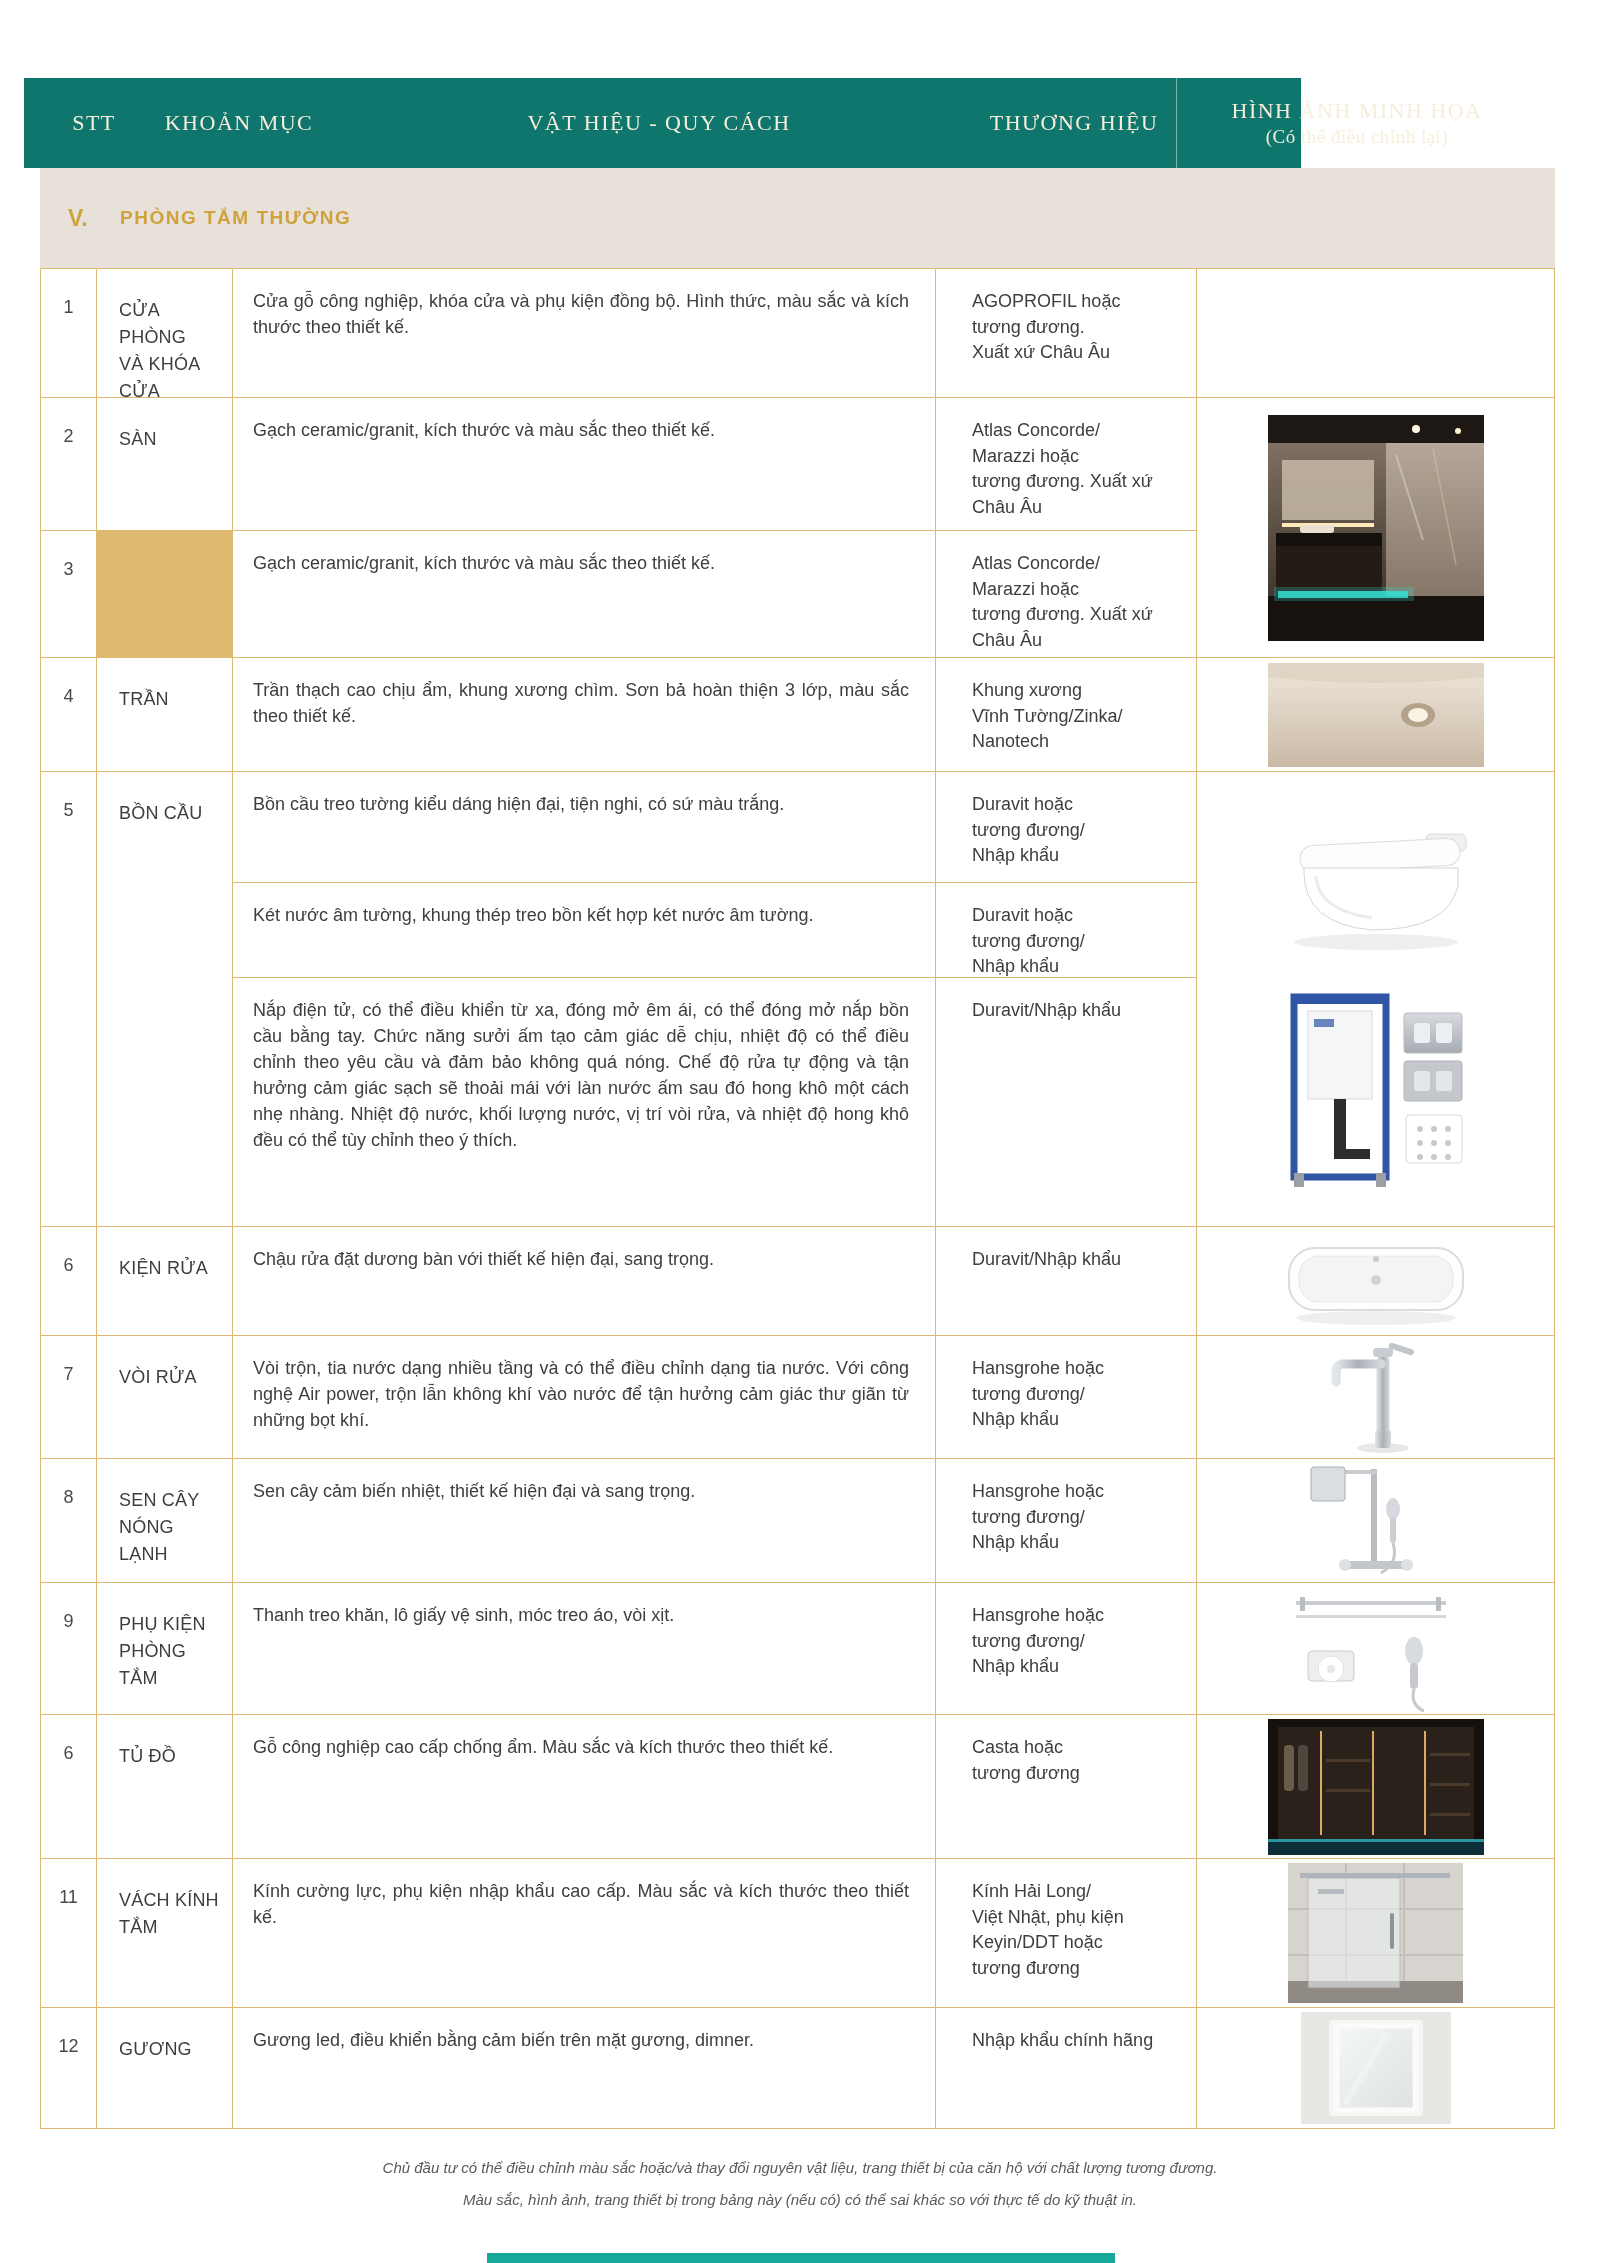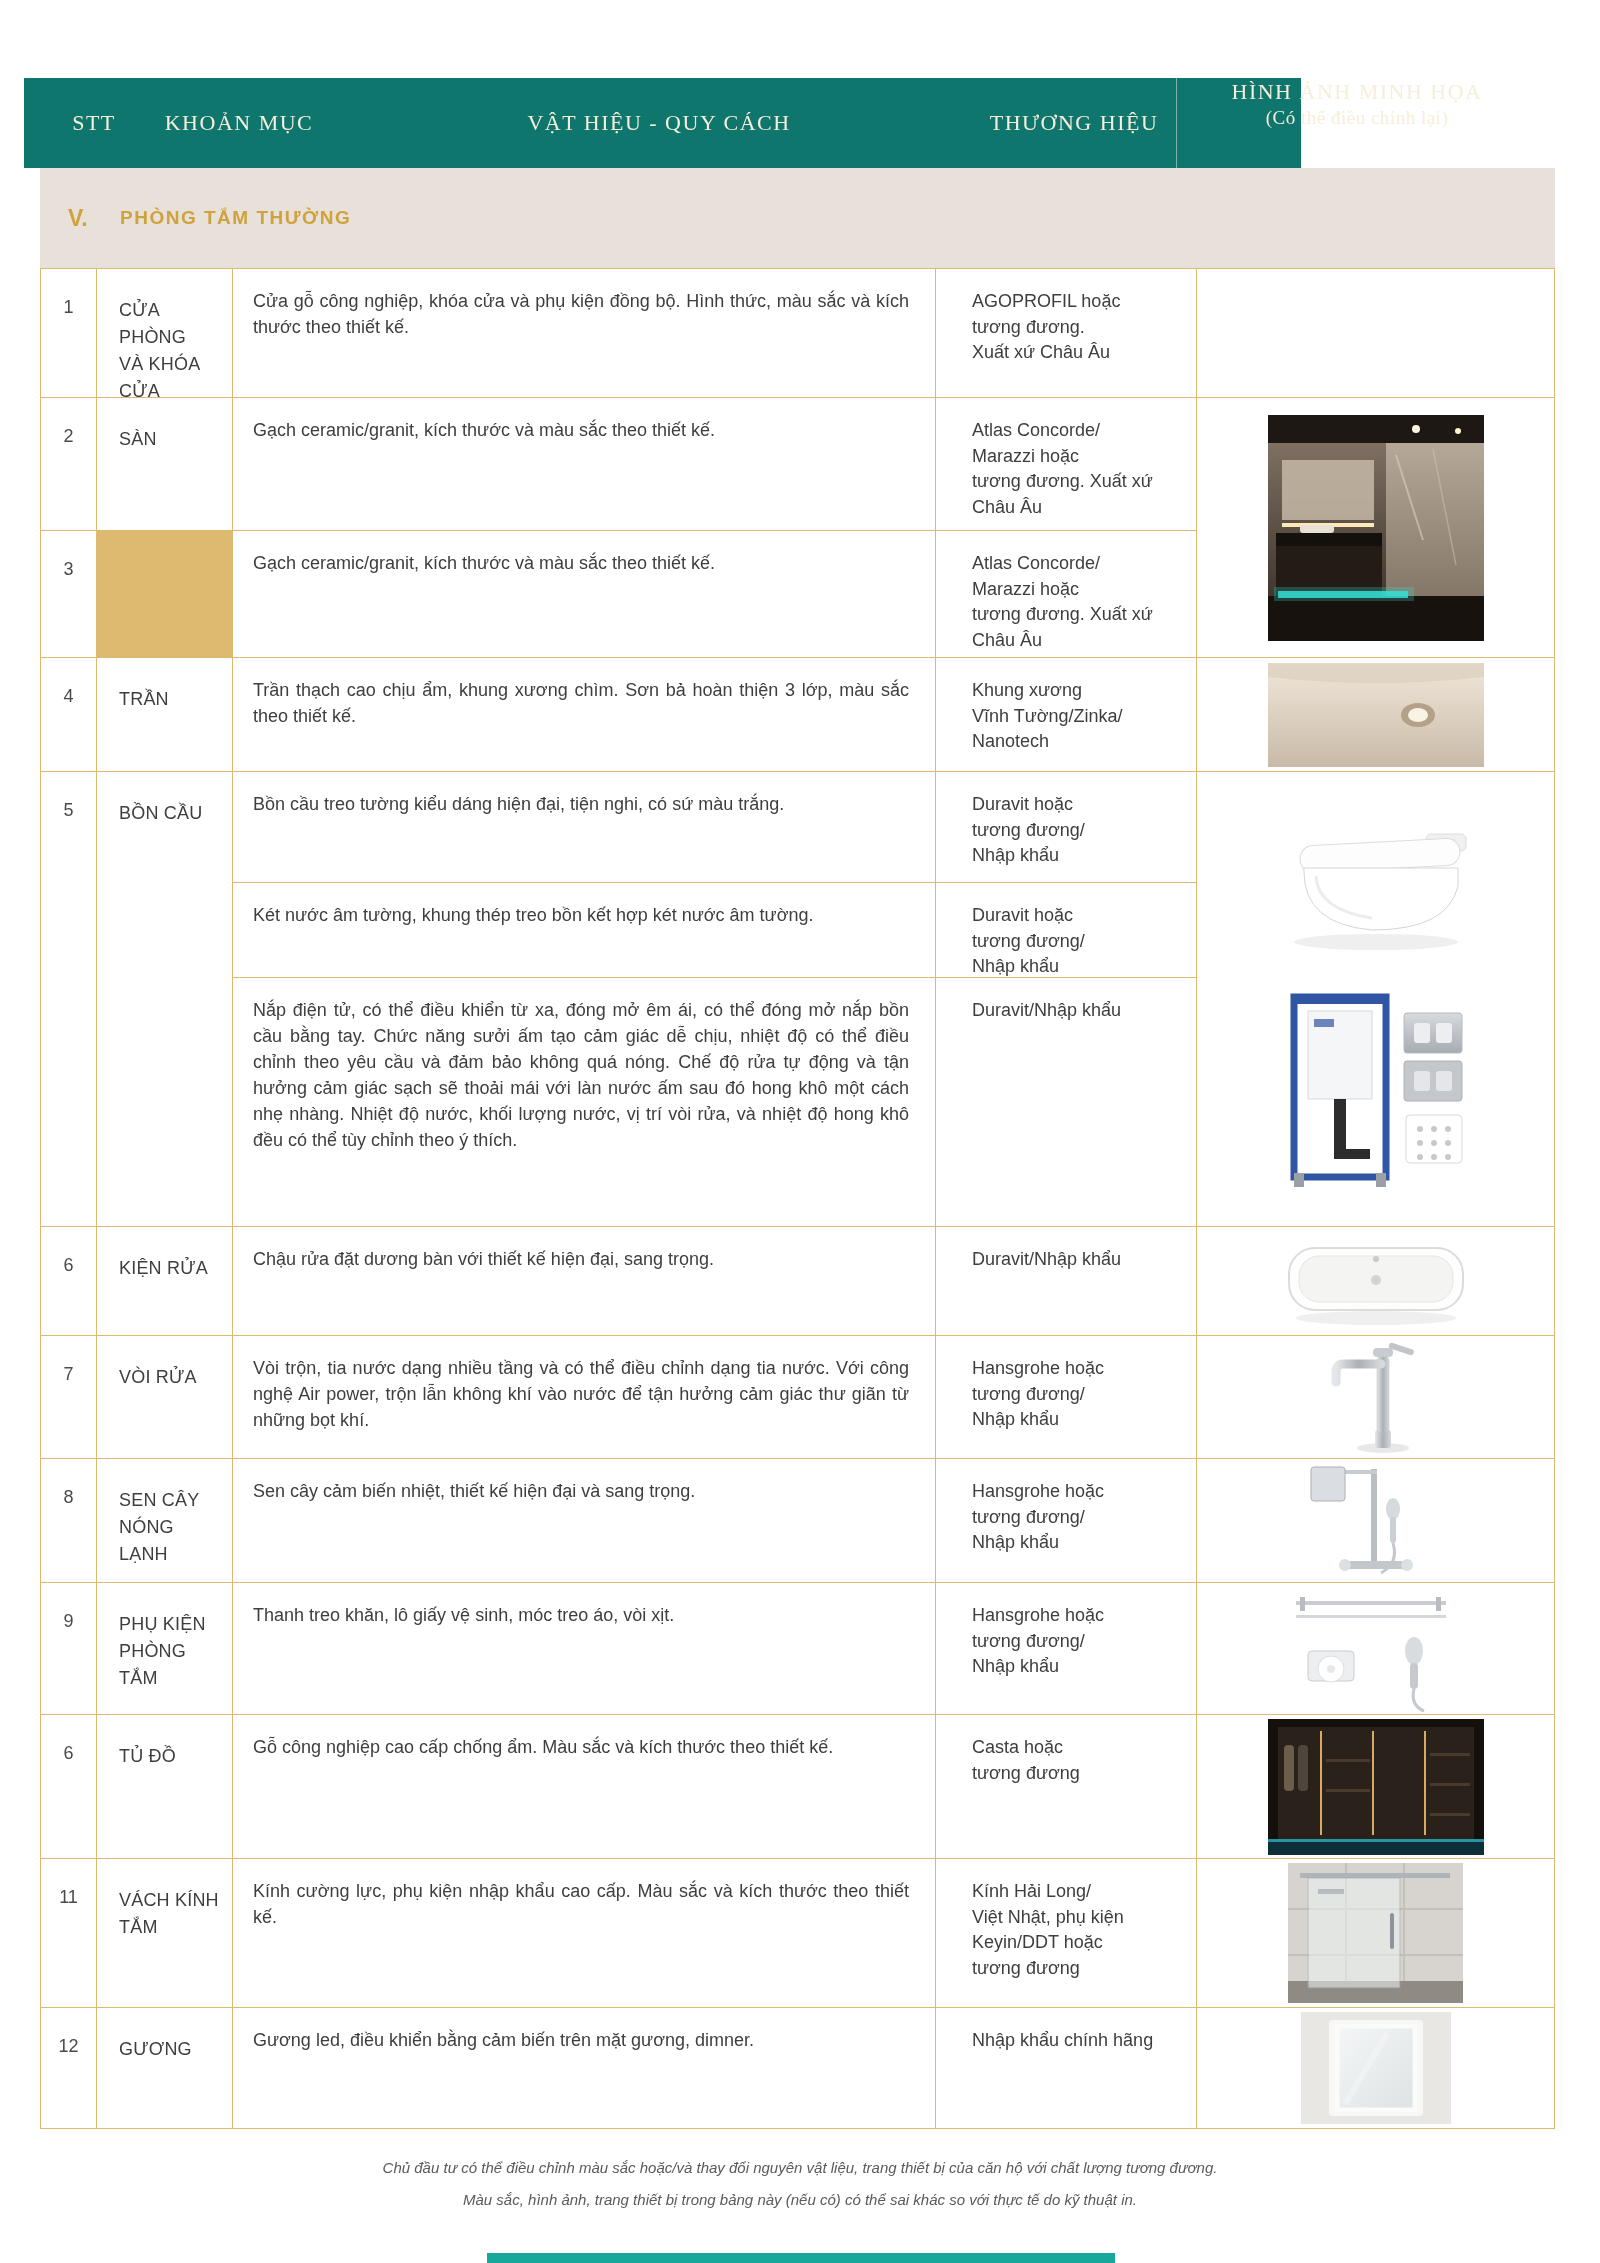--- a/index.html
+++ b/index.html
@@ -7,21 +7,21 @@
        font-family:"Liberation Sans",sans-serif;color:#3E3E3E;}
   .page{position:absolute;inset:0;}
 
   
   .header-bar{position:absolute;left:24px;top:78px;width:1277px;height:90px;
               background:#0f766e;}
   .header-bar .hlabel{position:absolute;top:0;height:100%;display:flex;align-items:center;
               transform:translateX(-50%);
               font-family:"Liberation Serif",serif;color:#F7EEDA;font-size:22px;
               letter-spacing:1.5px;white-space:nowrap;}
-  .header-bar .hlabel.two-line{flex-direction:column;justify-content:flex-start;line-height:1.25;font-family:Liberation Serif, serif;}
+  .header-bar .hlabel.two-line{flex-direction:column;justify-content:center;line-height:1.25;font-family:Liberation Serif, serif;}
   .header-bar .hsub{font-size:19px;letter-spacing:.5px;}
   .hsep{position:absolute;top:0;bottom:0;width:1px;background:rgba(255,255,255,.45);}
 
   
   .section-row{position:absolute;left:40px;top:168px;width:1515px;height:100px;
                background:#E7E1DA;}
   .section-num{position:absolute;left:28px;top:50%;transform:translateY(-50%);
                color:#CFA23C;font-weight:bold;font-size:23px;}
   .section-title{position:absolute;left:80px;top:50%;transform:translateY(-50%);
                color:#CFA23C;font-weight:bold;font-size:19px;letter-spacing:1.5px;}

